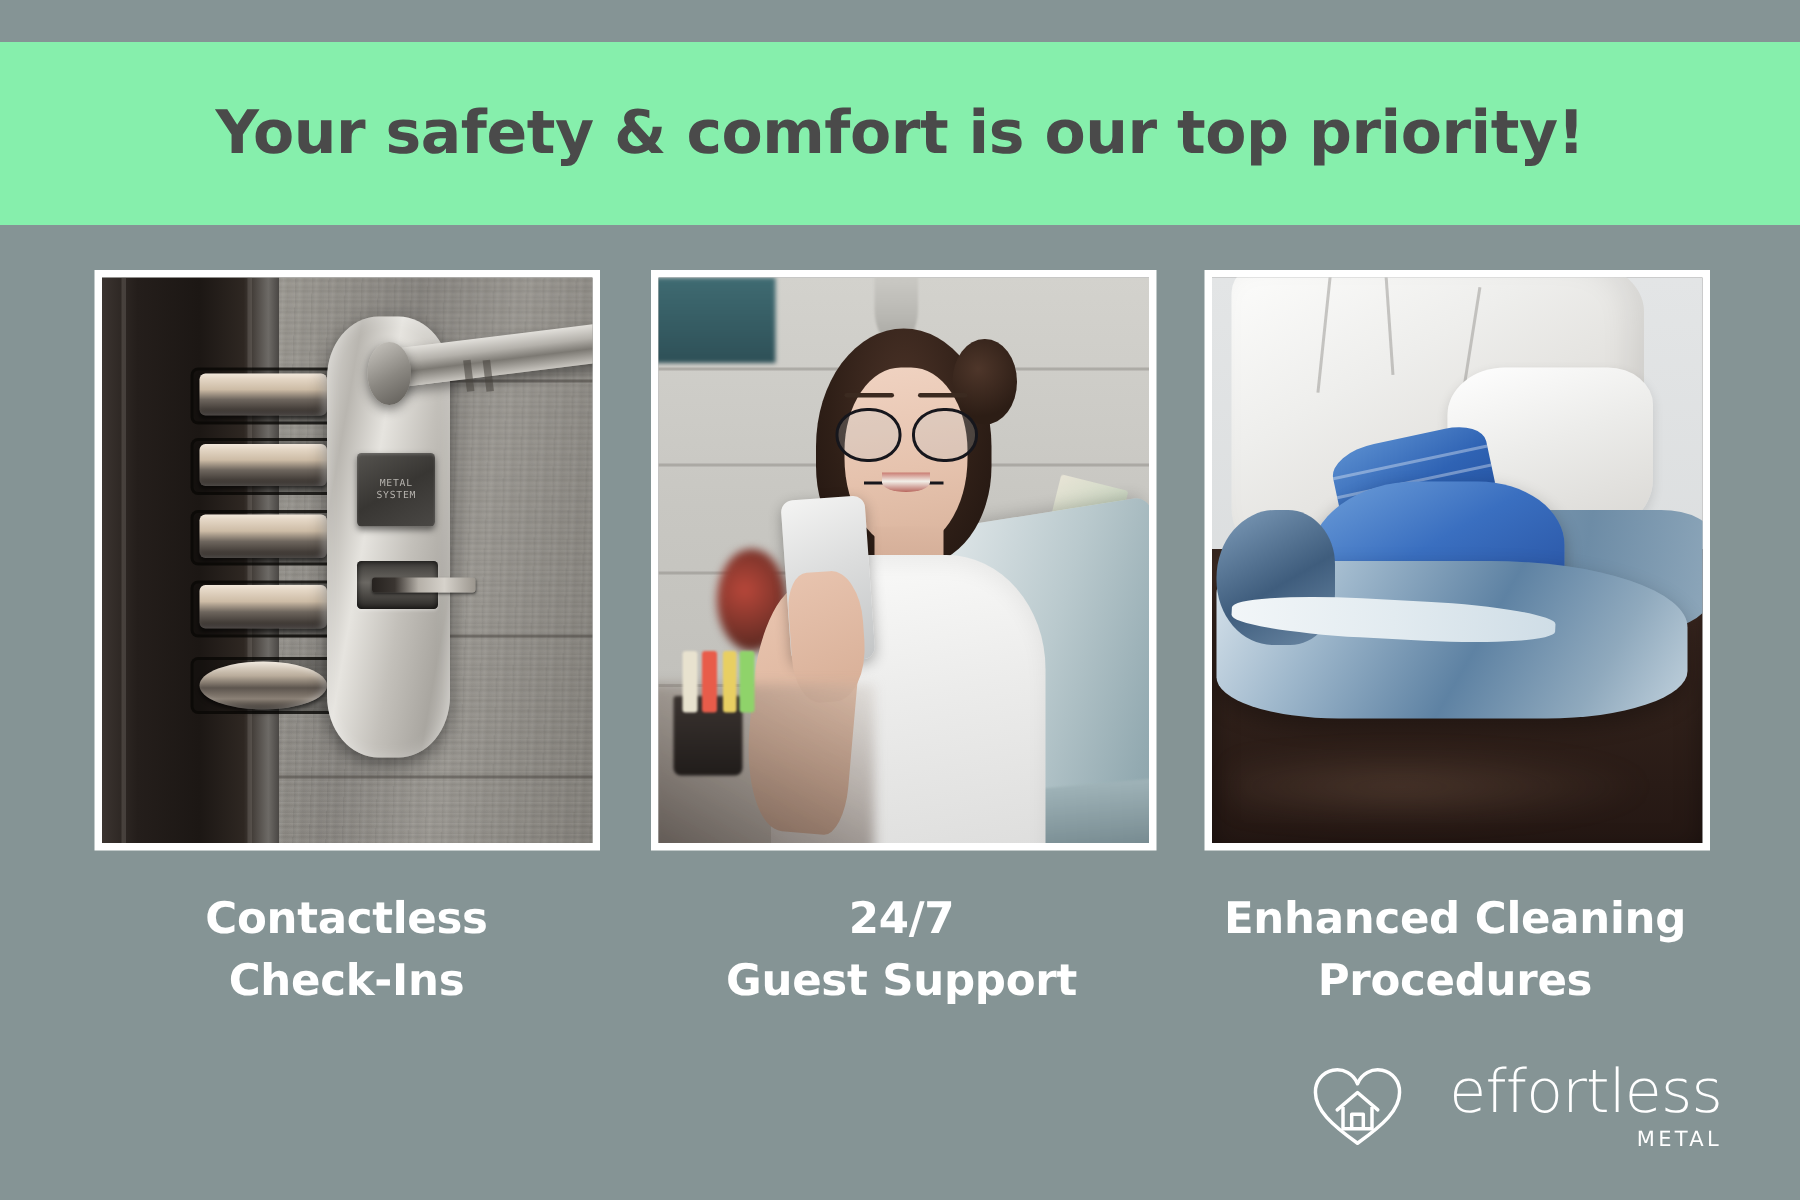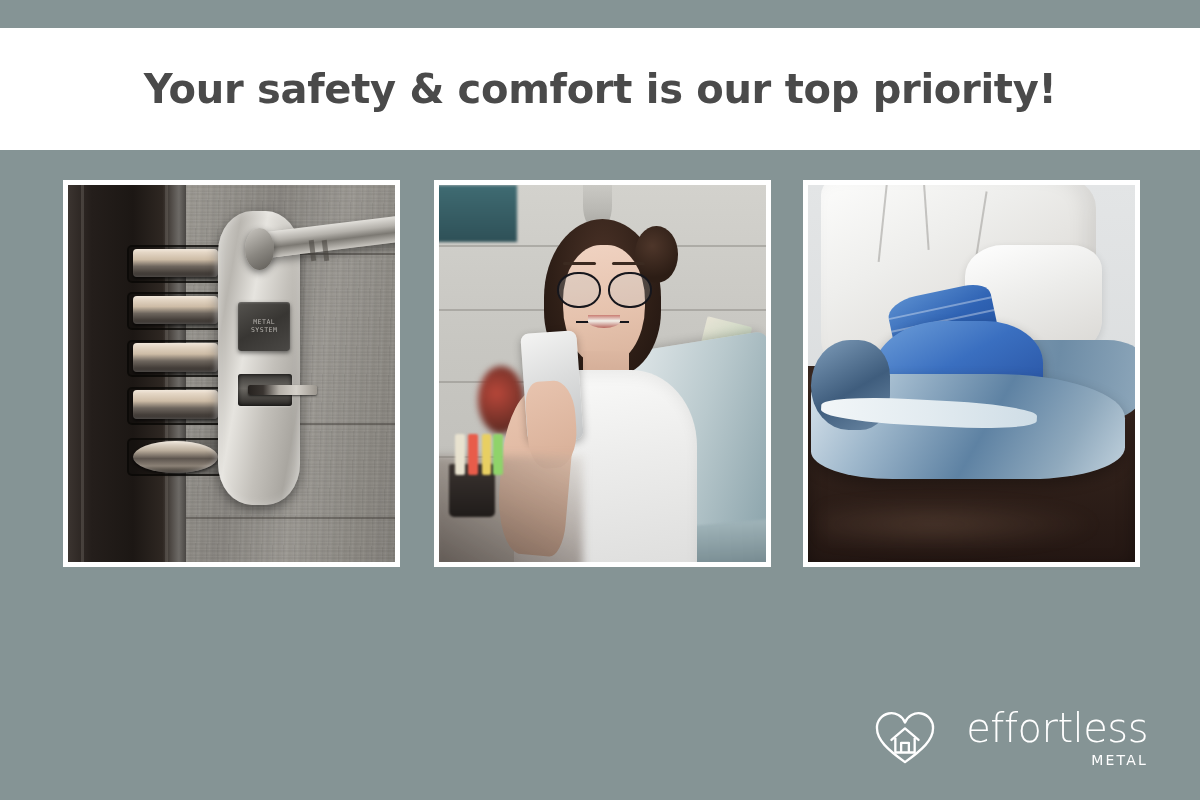--- a/index.html
+++ b/index.html
@@ -7,21 +7,21 @@
     width:1200px;height:800px;overflow:hidden;
     background:#859495;
     font-family:"Liberation Sans",sans-serif;
   }
   .stage{position:relative;width:1200px;height:800px;background:#859495;}
 
   
   .top-band{position:absolute;left:0;top:0;width:1200px;height:28px;background:#859495;}
   .banner{
     position:absolute;left:0;top:28px;width:1200px;height:122px;
-    background:#ffffff;display:flex;align-items:center;justify-content:center;
+    background:#86efac;display:flex;align-items:center;justify-content:center;
   }
   .headline{
     font-size:40px;font-weight:bold;color:#4a4a4a;
     letter-spacing:-0.3px;white-space:nowrap;
     font-family:"DejaVu Sans","Liberation Sans",sans-serif;
   }
 
   
   .cards{position:absolute;left:0;top:150px;width:1200px;height:440px;}
   .card{position:absolute;top:30px;width:337px;height:387px;}
@@ -454,20 +454,34 @@
           </div>
           <div class="p3-cloth"></div>
           <div class="p3-cloth-roll"></div>
           <div class="p3-cloth-hem"></div>
         </div>
       </div>
     </div>
 
   </div>
 
+  <div class="captions">
+    <div class="caption c0">
+      <span>Contactless</span>
+      <span class="l2">Check-Ins</span>
+    </div>
+    <div class="caption c1">
+      <span>24/7</span>
+      <span class="l2">Guest Support</span>
+    </div>
+    <div class="caption c2">
+      <span>Enhanced Cleaning</span>
+      <span class="l2">Procedures</span>
+    </div>
+  </div>
 
   <div class="logo">
     <svg class="logo-mark" viewBox="0 0 64 60">
       <path d="M32 55 C 14 42, 3 32, 3 20 A 15 15 0 0 1 32 14 A 15 15 0 0 1 61 20 C 61 32, 50 42, 32 55 Z" fill="none" stroke="#ffffff" stroke-width="2.4" stroke-linejoin="round"></path>
       <path d="M18 32 L32 20 L46 32" fill="none" stroke="#ffffff" stroke-width="2.4" stroke-linecap="round" stroke-linejoin="round"></path>
       <path d="M22 30 L22 45 L42 45 L42 30" fill="none" stroke="#ffffff" stroke-width="2.4" stroke-linejoin="round"></path>
       <path d="M28 45 L28 35 L36 35 L36 45" fill="none" stroke="#ffffff" stroke-width="2.4" stroke-linejoin="round"></path>
     </svg>
     <div class="logo-text">
       <div class="logo-word">effortless</div>

